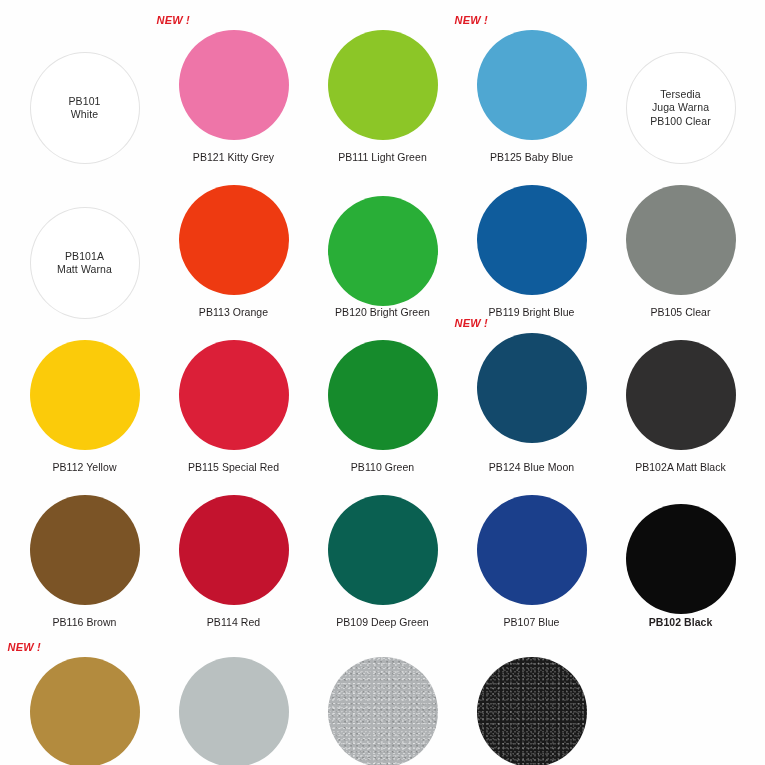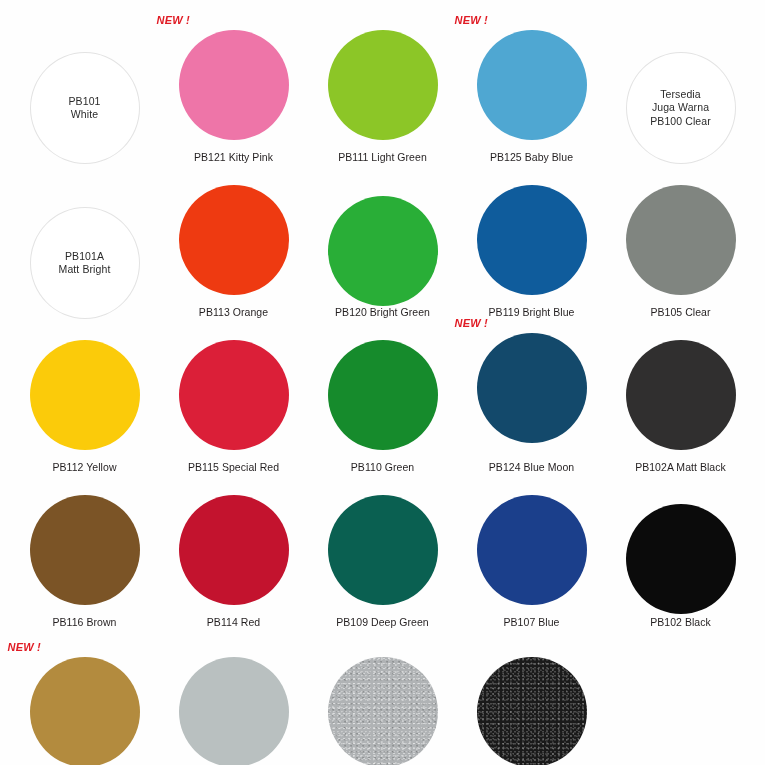--- a/index.html
+++ b/index.html
@@ -110,21 +110,21 @@
             <div class="inner-label">PB101
 White</div>
           </div>
         </div>
       </div>
       <div class="cell">
         <div class="swatch-wrap" style="width: 110px; height: 110px; margin-top: 20px;">
           <div class="new-tag" style="color: rgb(224, 27, 36); left: -22px; top: -16px;">NEW !</div>
           <div class="swatch" style="width: 110px; height: 110px; background: rgb(238, 117, 168);"></div>
         </div>
-        <div class="caption" style="color: rgb(35, 31, 32); margin-top: 11px;">PB121 Kitty Pink</div>
+        <div class="caption" style="color: rgb(35, 31, 32); margin-top: 11px;">PB121 Kitty Grey</div>
       </div>
       <div class="cell">
         <div class="swatch-wrap" style="width: 110px; height: 110px; margin-top: 20px;">
           <div class="swatch" style="width: 110px; height: 110px; background: rgb(140, 198, 39);"></div>
         </div>
         <div class="caption" style="color: rgb(35, 31, 32); margin-top: 11px;">PB111 Light Green</div>
       </div>
       <div class="cell">
         <div class="swatch-wrap" style="width: 110px; height: 110px; margin-top: 20px;">
           <div class="new-tag" style="color: rgb(224, 27, 36); left: -22px; top: -16px;">NEW !</div>
@@ -140,21 +140,21 @@
 PB100 Clear</div>
           </div>
         </div>
       </div>
     </div>
     <div class="row" style="height: 155px;">
       <div class="cell">
         <div class="swatch-wrap" style="width: 110px; height: 110px; margin-top: 17px;">
           <div class="swatch outline" style="width: 110px; height: 110px;">
             <div class="inner-label">PB101A
-Matt Bright</div>
+Matt Warna</div>
           </div>
         </div>
       </div>
       <div class="cell">
         <div class="swatch-wrap" style="width: 110px; height: 110px; margin-top: 17px;">
           <div class="swatch" style="width: 110px; height: 110px; background: rgb(238, 58, 17);"></div>
         </div>
         <div class="caption" style="color: rgb(35, 31, 32); margin-top: 11px;">PB113 Orange</div>
       </div>
       <div class="cell">
@@ -231,21 +231,21 @@
       <div class="cell">
         <div class="swatch-wrap" style="width: 110px; height: 110px; margin-top: 17px;">
           <div class="swatch" style="width: 110px; height: 110px; background: rgb(27, 63, 139);"></div>
         </div>
         <div class="caption" style="color: rgb(35, 31, 32); margin-top: 11px;">PB107 Blue</div>
       </div>
       <div class="cell">
         <div class="swatch-wrap" style="width: 110px; height: 110px; margin-top: 17px;">
           <div class="swatch" style="width: 110px; height: 110px; background: rgb(11, 11, 11);"></div>
         </div>
-        <div class="caption" style="color: rgb(35, 31, 32); margin-top: 2px;">PB102 Black</div>
+        <div class="caption" style="color: rgb(35, 31, 32); margin-top: 2px; font-weight: bold;">PB102 Black</div>
       </div>
     </div>
     <div class="row" style="height: 139px;">
       <div class="cell">
         <div class="swatch-wrap" style="width: 110px; height: 110px; margin-top: 18px;">
           <div class="new-tag" style="color: rgb(224, 27, 36); left: -22px; top: -16px;">NEW !</div>
           <div class="swatch" style="width: 110px; height: 110px; background: rgb(179, 139, 62);"></div>
         </div>
       </div>
       <div class="cell">

